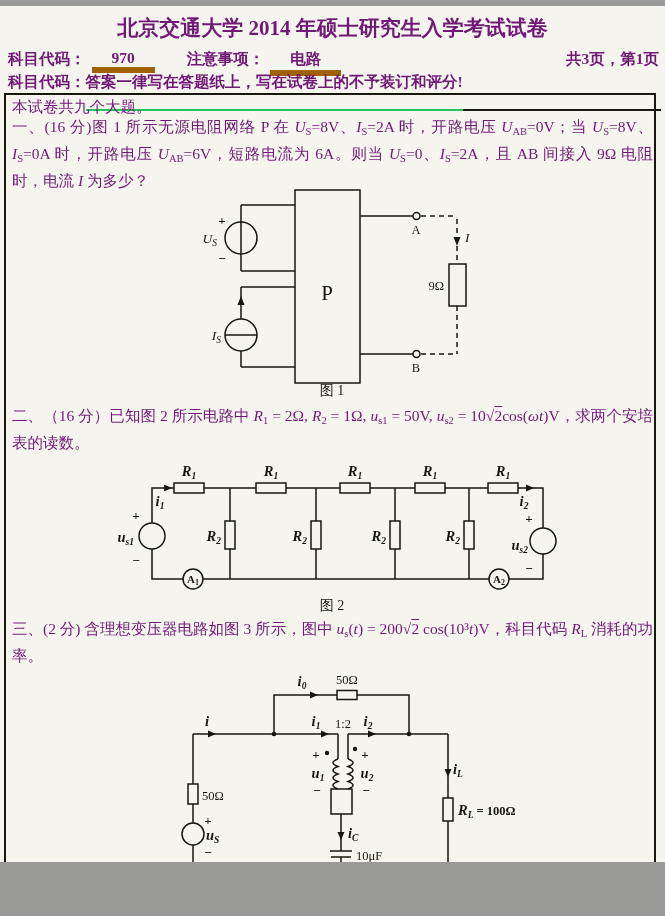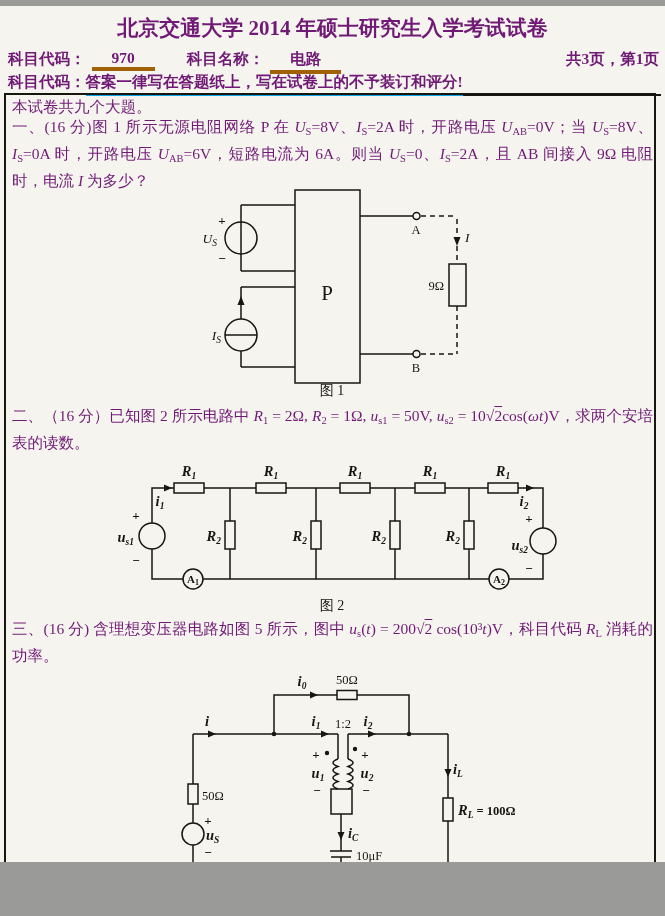--- a/index.html
+++ b/index.html
@@ -2,26 +2,26 @@
 <html><head>
 <meta charset="utf-8">
 <style>
   html,body{margin:0;padding:0;background:#9a9a98;}
   .page{position:relative;width:665px;height:856px;margin:6px auto;background:#f5f4ef;
         font-family:"Liberation Serif","DejaVu Serif",serif;color:#701a75;overflow:hidden;}
   .title{position:absolute;top:8px;left:0;right:0;text-align:center;
          font-size:21px;font-weight:bold;}
   .meta{position:absolute;top:43px;left:8px;right:6px;display:flex;align-items:flex-start;
         font-size:15.5px;font-weight:bold;}
-  .u-val{border-bottom:4px solid #a16207;padding:0 20px;margin:0 6px;}
+  .u-val{border-bottom:6px solid #a16207;padding:0 20px;margin:0 6px;}
   .meta .gap{width:26px;}
   .meta .spacer{flex:1;}
   .notice{position:absolute;top:66px;left:8px;right:4px;display:flex;
           font-size:15.5px;font-weight:bold;}
-  .notice-text{border-bottom:2px solid #0ea5e9;padding-bottom:1px;}
+  .notice-text{border-bottom:2px solid #22c55e;padding-bottom:16px;}
   .notice-fill{flex:1;border-bottom:2px solid #17160f;}
   .content-box{position:absolute;left:4px;top:87px;width:648px;height:810px;
                border:2.5px solid #17160f;}
   .para{position:absolute;font-size:15.5px;line-height:22px;text-align:justify;}
   .intro{left:12px;top:90px;width:640px;font-size:15.5px;line-height:22px;}
   .q1{left:12px;top:110px;width:641px;}
   .q2{left:12px;top:399px;width:641px;}
   .q3{left:12px;top:612px;width:641px;}
   .it{font-style:italic;}
   .sb{font-size:10.5px;vertical-align:-3px;}
@@ -46,38 +46,38 @@
 <body>
 
 <div class="page">
 
   <div class="title">北京交通大学 2014 年硕士研究生入学考试试卷</div>
 
   <div class="meta">
     <span>科目代码：</span>
       <span class="u-val">970</span>
       <span class="gap"></span>
-      <span>科目名称：</span>
+      <span>注意事项：</span>
       <span class="u-val">电路</span>
       <span class="spacer"></span>
       <span>共3页，第1页</span>
   </div>
 
   <div class="notice">
     <span>科目代码：</span>
       <span class="notice-text">答案一律写在答题纸上，写在试卷上的不予装订和评分!</span>
       <span class="notice-fill"></span>
   </div>
 
   <div class="content-box"></div>
 
   <div class="para intro">本试卷共九个大题。</div>
   <div class="para q1"><span>一、(16 分)图 1 所示无源电阻网络 P 在 </span><span class="it">U</span><span class="sb">S</span><span>=8V、</span><span class="it">I</span><span class="sb">S</span><span>=2A 时，开路电压 </span><span class="it">U</span><span class="sb">AB</span><span>=0V；当 </span><span class="it">U</span><span class="sb">S</span><span>=8V、</span><span class="it">I</span><span class="sb">S</span><span>=0A 时，开路电压 </span><span class="it">U</span><span class="sb">AB</span><span>=6V，短路电流为 6A。则当 </span><span class="it">U</span><span class="sb">S</span><span>=0、</span><span class="it">I</span><span class="sb">S</span><span>=2A，且 AB 间接入 9Ω 电阻时，电流 </span><span class="it">I</span><span> 为多少？</span></div>
   <div class="para q2"><span>二、（16 分）已知图 2 所示电路中 </span><span class="it">R</span><span class="sb">1</span><span> = 2Ω, </span><span class="it">R</span><span class="sb">2</span><span> = 1Ω, </span><span class="it">u</span><span class="sb">s1</span><span> = 50V, </span><span class="it">u</span><span class="sb">s2</span><span> = 10√</span><span class="rad">2</span><span>cos(</span><span class="it">ωt</span><span>)V，求两个安培表的读数。</span></div>
-  <div class="para q3"><span>三、(16 分) 含理想变压器电路如图 5 所示，图中 </span><span class="it">u</span><span class="sb">s</span><span>(</span><span class="it">t</span><span>) = 200√</span><span class="rad">2</span><span> cos(10³</span><span class="it">t</span><span>)V，科目代码 </span><span class="it">R</span><span class="sb">L</span><span> 消耗的功率。</span></div>
+  <div class="para q3"><span>三、(2 分) 含理想变压器电路如图 3 所示，图中 </span><span class="it">u</span><span class="sb">s</span><span>(</span><span class="it">t</span><span>) = 200√</span><span class="rad">2</span><span> cos(10³</span><span class="it">t</span><span>)V，科目代码 </span><span class="it">R</span><span class="sb">L</span><span> 消耗的功率。</span></div>
 
   <svg class="fig" style="left:145px;top:180px" width="410" height="215" viewBox="0 0 410 215">
     <path class="wire" d="M96,19 H150 M96,85 H150 M96,101 H150 M96,181 H150 M96,101 V133 M96,165 V181 M215,30 H268 M215,168 H268"></path>
     <rect class="comp" x="150" y="4" width="65" height="193"></rect>
     <circle class="comp" cx="96" cy="52" r="16"></circle>
     <path class="wire" d="M96,19 V85"></path>
     <circle class="comp" cx="96" cy="149" r="16"></circle>
     <path class="wire" d="M80,149 H112"></path>
     <polygon class="dot" points="96,110 92.5,119 99.5,119"></polygon>
     <path class="wire-d" d="M276,30 H312 M312,33 V78 M312,120 V168 M308,168 H276"></path>

